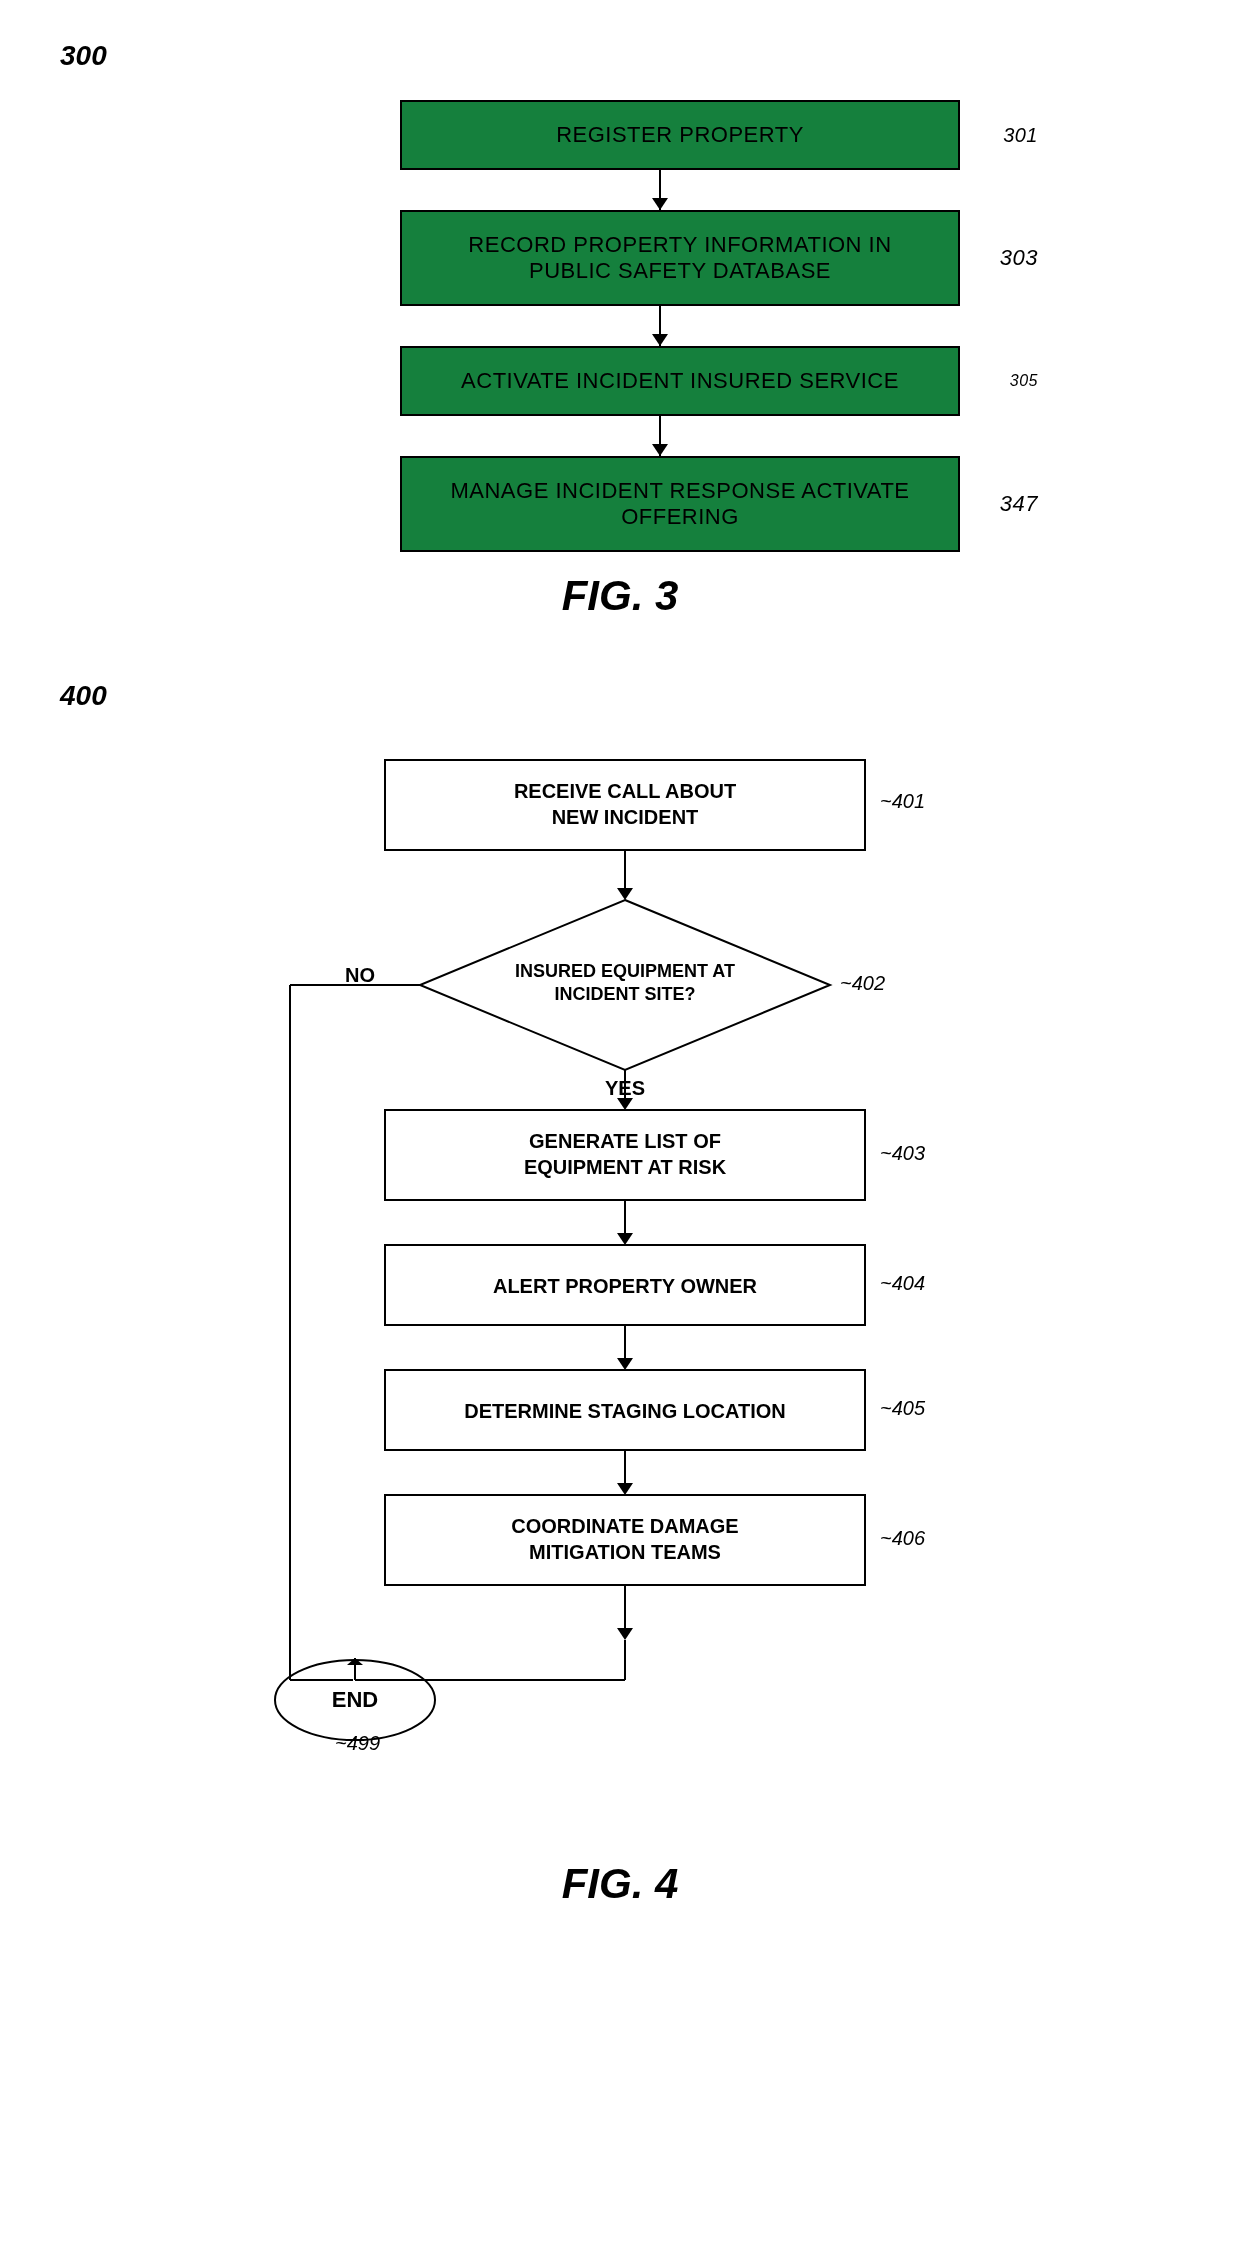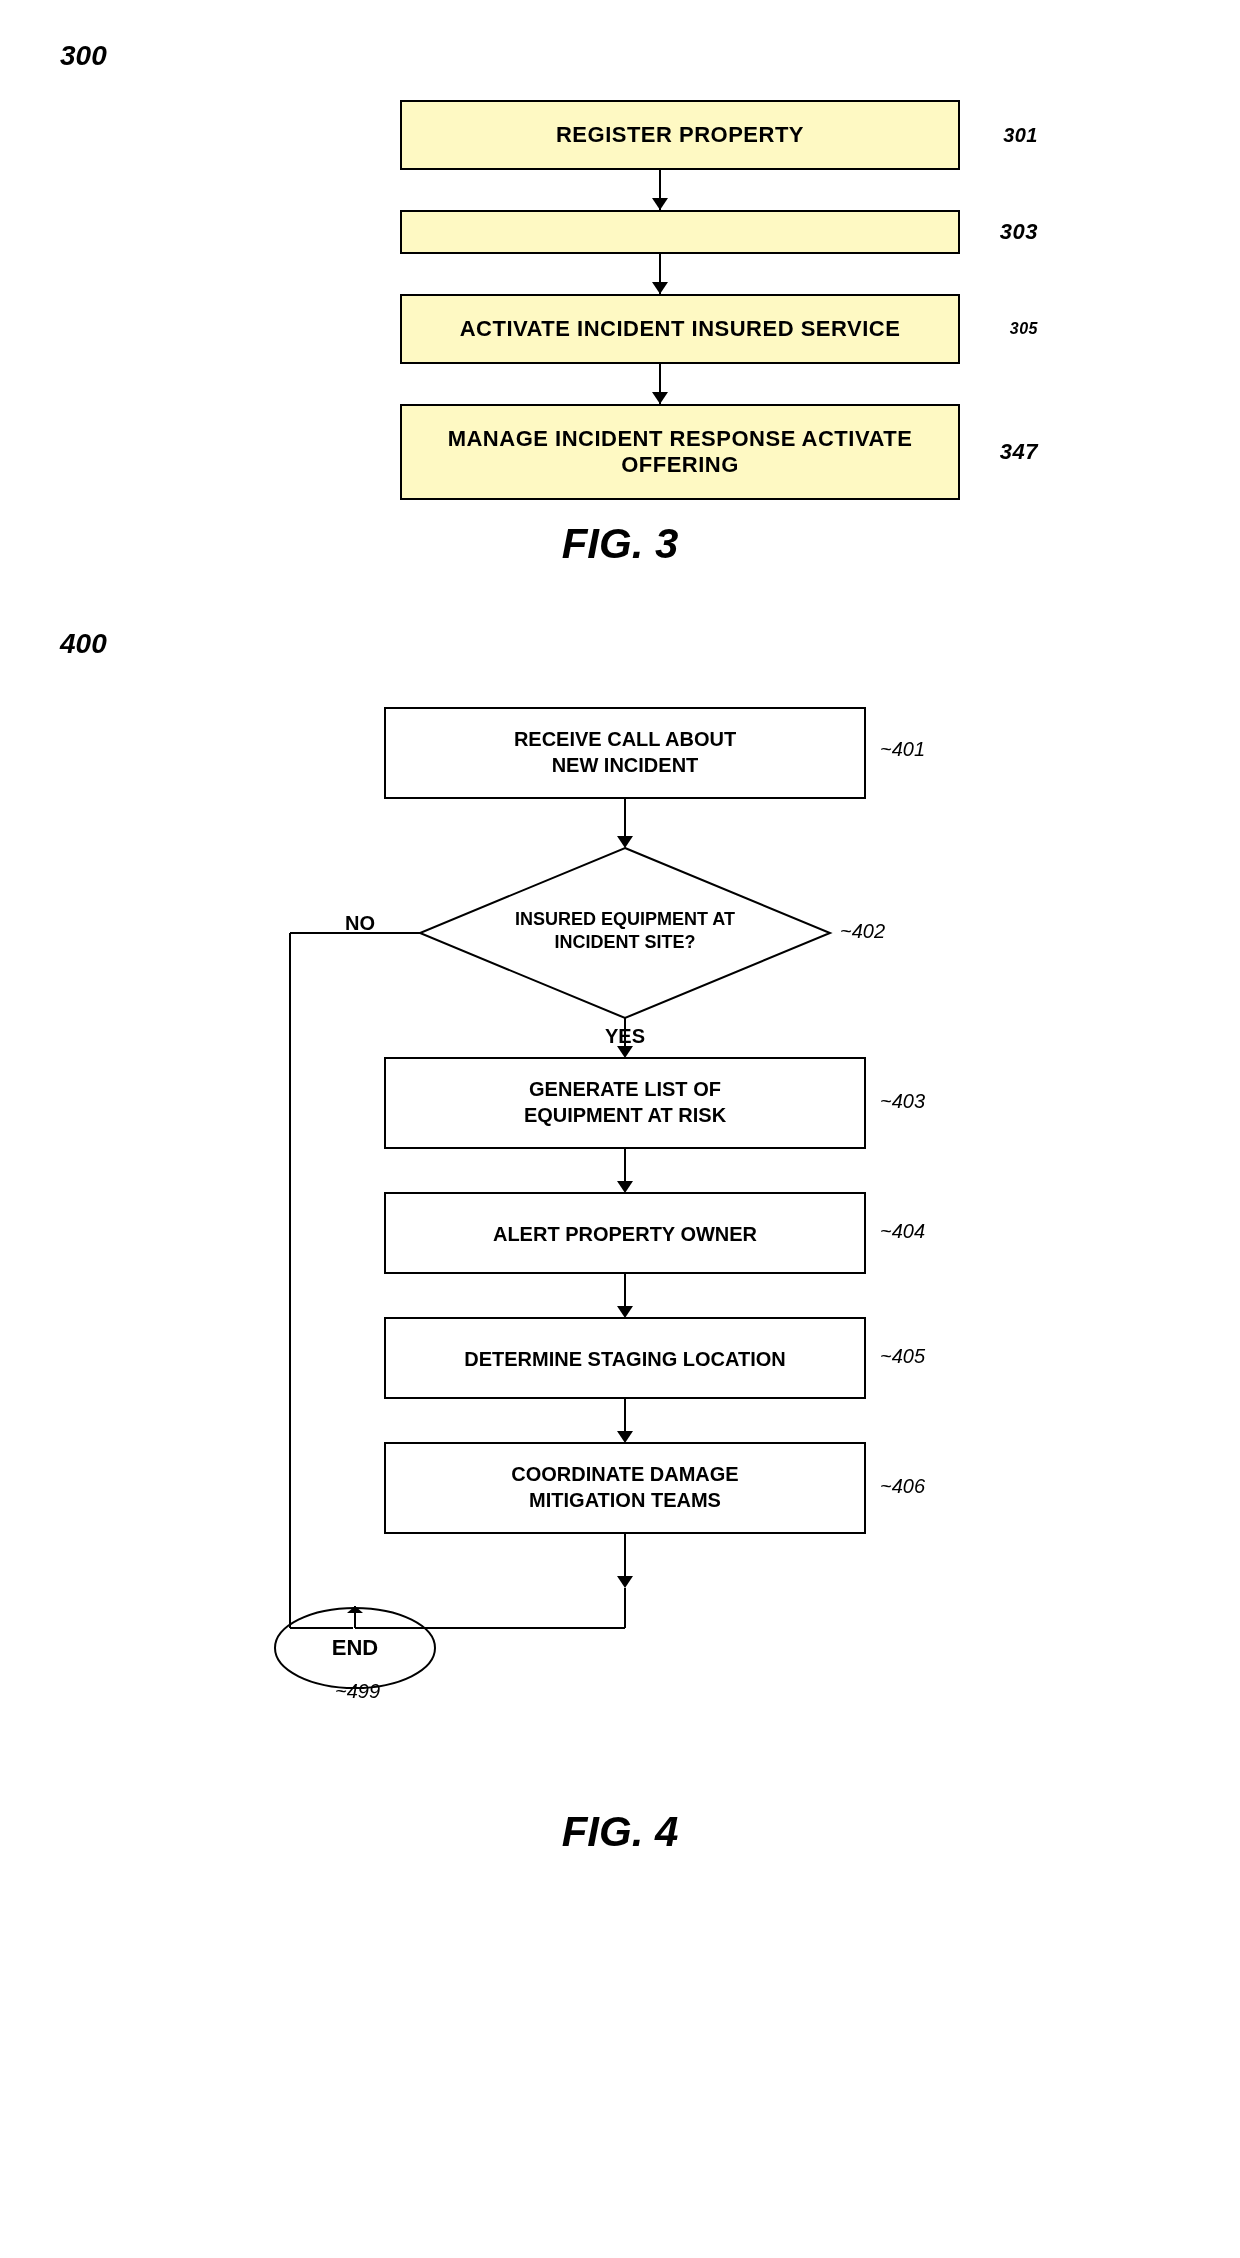--- a/index.html
+++ b/index.html
@@ -34,24 +34,24 @@
     .figure-caption {
       text-align: center;
       font-size: 42px;
       font-style: italic;
       font-weight: bold;
       margin-top: 30px;
     }
 
     .flow-box {
       border: 2px solid #000;
-      background: #fef9c3;
+      background: #15803d;
       text-align: center;
       font-size: 22px;
-      font-weight: bold;
+      font-weight: normal;
       letter-spacing: 0.5px;
       padding: 20px 30px;
       width: 560px;
       position: relative;
       margin-left: 40px;
     }
 
     .flow-label {
       position: absolute;
       right: -80px;
@@ -109,20 +109,21 @@
         <div class="flow-box">
           <span>REGISTER PROPERTY</span>
           <span class="flow-label" style="font-style:italic; font-size:20px;">301</span>
         </div>
       </div>
 
       <div class="arrow-down"></div>
 
       <div style="position:relative; display:flex; align-items:center; justify-content:center; width:100%;">
         <div class="flow-box">
+          <span>RECORD PROPERTY INFORMATION IN PUBLIC SAFETY DATABASE</span>
           <span class="flow-label" style="font-style:italic; font-size:22px;">303</span>
         </div>
       </div>
 
       <div class="arrow-down"></div>
 
       <div style="position:relative; display:flex; align-items:center; justify-content:center; width:100%;">
         <div class="flow-box">
           <span>ACTIVATE INCIDENT INSURED SERVICE</span>
           <span class="flow-label" style="font-style:italic; font-size:16px;">305</span>

